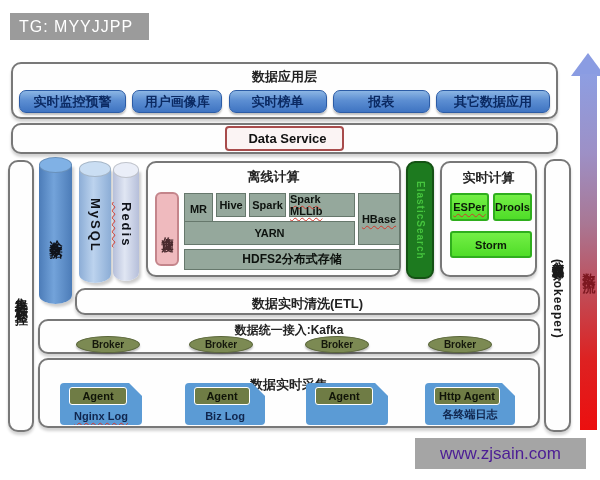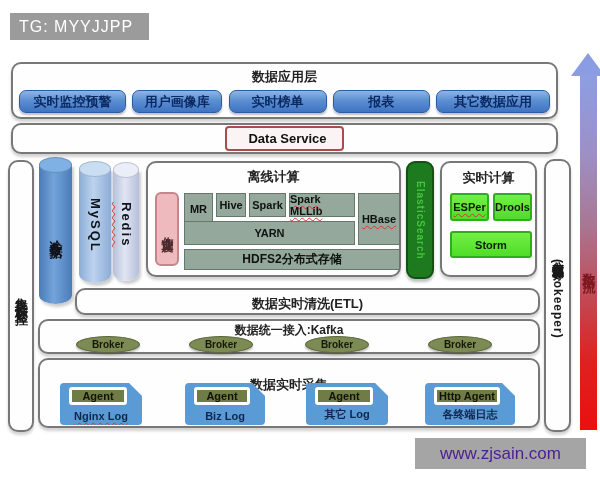--- a/index.html
+++ b/index.html
@@ -62,21 +62,21 @@
   .broker { border-radius:50%; background:#7c8a53; border:1px solid #5a663a; color:#15180c;
             font-weight:bold; font-size:10px; display:flex; align-items:center; justify-content:center;
             box-shadow:0 2px 2px rgba(0,0,0,0.25); }
 
   
   .folder { background:#5b9bd5; border-radius:4px;
             clip-path:polygon(0 0, calc(100% - 13px) 0, 100% 13px, 100% 100%, 0 100%); }
   .fold-corner { position:absolute; top:0; right:0; width:0; height:0;
                  border-left:13px solid transparent; border-top:13px solid #8ab8e2; }
   .agent-chip { position:absolute; left:9px; right:15px; top:4px; height:18px; background:#6f7c45;
-                border:3px solid #ffffff; border-radius:3px; color:#101408; font-weight:bold;
+                border:1px solid #ffffff; border-radius:3px; color:#101408; font-weight:bold;
                 font-size:11px; display:flex; align-items:center; justify-content:center; }
   .agent-src { position:absolute; left:0; right:0; bottom:3px; text-align:center; font-weight:bold;
                font-size:11px; color:#10264e; }
 
   .squiggle { text-decoration:underline wavy #d23a2e 1px; text-underline-offset:2px; }
   .redis-label { color:#a32f32; }
 
   
   .arrow-shaft { left:580px; top:74px; width:17px; height:356px;
                  background:linear-gradient(180deg,#8d9ee2 0%,#9d90c6 22%,#a97794 42%,#c14b55 62%,#dd2222 80%,#ec0f0f 100%); }
@@ -168,21 +168,20 @@
     <div class="agent-src squiggle">Nginx Log</div>
   </div>
   <div class="abs folder" style="left:145px;top:23px;width:80px;height:42px;">
     <div class="fold-corner"></div>
     <div class="agent-chip">Agent</div>
     <div class="agent-src">Biz Log</div>
   </div>
   <div class="abs folder" style="left:266px;top:23px;width:82px;height:42px;">
     <div class="fold-corner"></div>
     <div class="agent-chip">Agent</div>
-    <div class="agent-src">其它 Log</div>
   </div>
   <div class="abs folder" style="left:385px;top:23px;width:90px;height:42px;">
     <div class="fold-corner"></div>
     <div class="agent-chip">Http Agent</div>
     <div class="agent-src">各终端日志</div>
   </div>
 </div>
 
 <div class="abs frame panel-label" style="left:544px;top:159px;width:27px;height:273px;">
   <div class="vtext" style="font-size:12px;letter-spacing:1px;">分布式协调服务(Zookeeper)</div>

